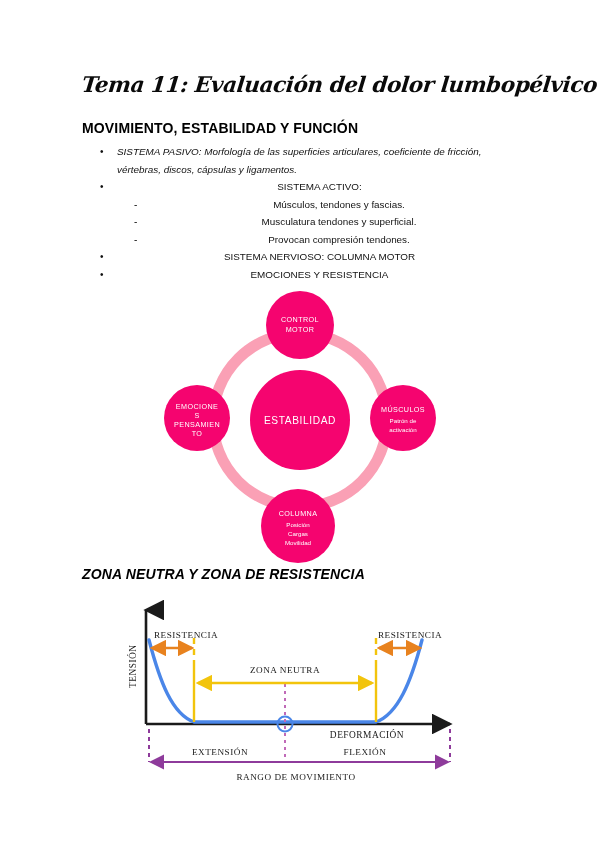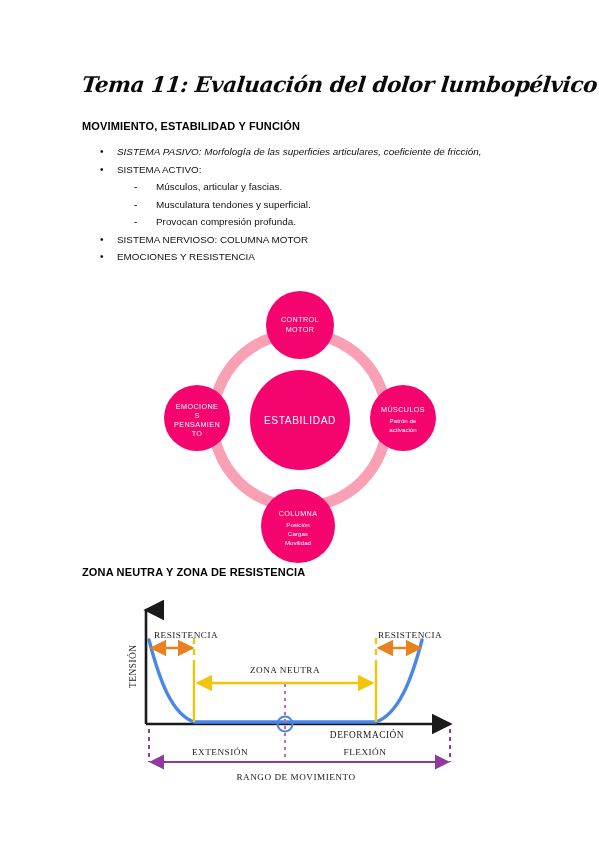--- a/index.html
+++ b/index.html
@@ -37,27 +37,27 @@
     white-space: nowrap;
     transform: skewX(-6deg);
   }
 
   
   .section-heading {
     position: absolute;
     left: 82px;
     font-family: "Liberation Sans", sans-serif;
     font-weight: 700;
-    font-size: 11px;
+    font-size: 14px;
     letter-spacing: 0.15px;
     color: #000000;
     white-space: nowrap;
   }
   #heading-movimiento { top: 120px; }
-  #heading-zona { top: 566px; }
+  #heading-zona { top: 566px; font-style: italic; }
 
   
   .outline {
     position: absolute;
     left: 82px;
     top: 143px;
     width: 440px;
   }
   .li-row {
     display: flex;
@@ -73,21 +73,21 @@
     width: 17px;
     font-size: 10px;
     line-height: 17.5px;
   }
   .bullet-dash {
     flex: 0 0 auto;
     width: 22px;
     font-size: 10px;
     line-height: 17.5px;
   }
-  .li-text { flex: 1 1 auto; }
+  .li-text { flex: 1 1 auto; text-align: center; }
   .li-text.justify {
     text-align: justify;
   }
   .li-text.justify > span { display: block; font-style: italic; }
 
   
   .diagram {
     position: absolute;
     left: 150px;
     top: 278px;
@@ -131,41 +131,42 @@
   <div class="doc-title">Tema 11: Evaluación del dolor lumbopélvico</div>
 
   <div class="section-heading" id="heading-movimiento">MOVIMIENTO, ESTABILIDAD Y FUNCIÓN</div>
 
   <div class="outline">
 
     <div class="li-row li-l1">
       <span class="bullet-dot">•</span>
       <span class="li-text justify">
         <span>SISTEMA PASIVO: Morfología de las superficies articulares, coeficiente de fricción,</span>
+        <span>vértebras, discos, cápsulas y ligamentos.</span>
       </span>
     </div>
 
     <div class="li-row li-l1">
       <span class="bullet-dot">•</span>
       <span class="li-text">SISTEMA ACTIVO:</span>
     </div>
 
     <div class="li-row li-l2">
       <span class="bullet-dash">-</span>
-      <span class="li-text">Músculos, articular y fascias.</span>
+      <span class="li-text">Músculos, tendones y fascias.</span>
     </div>
 
     <div class="li-row li-l2">
       <span class="bullet-dash">-</span>
       <span class="li-text">Musculatura tendones y superficial.</span>
     </div>
 
     <div class="li-row li-l2">
       <span class="bullet-dash">-</span>
-      <span class="li-text">Provocan compresión profunda.</span>
+      <span class="li-text">Provocan compresión tendones.</span>
     </div>
 
     <div class="li-row li-l1">
       <span class="bullet-dot">•</span>
       <span class="li-text">SISTEMA NERVIOSO: COLUMNA MOTOR</span>
     </div>
 
     <div class="li-row li-l1">
       <span class="bullet-dot">•</span>
       <span class="li-text">EMOCIONES Y RESISTENCIA</span>

